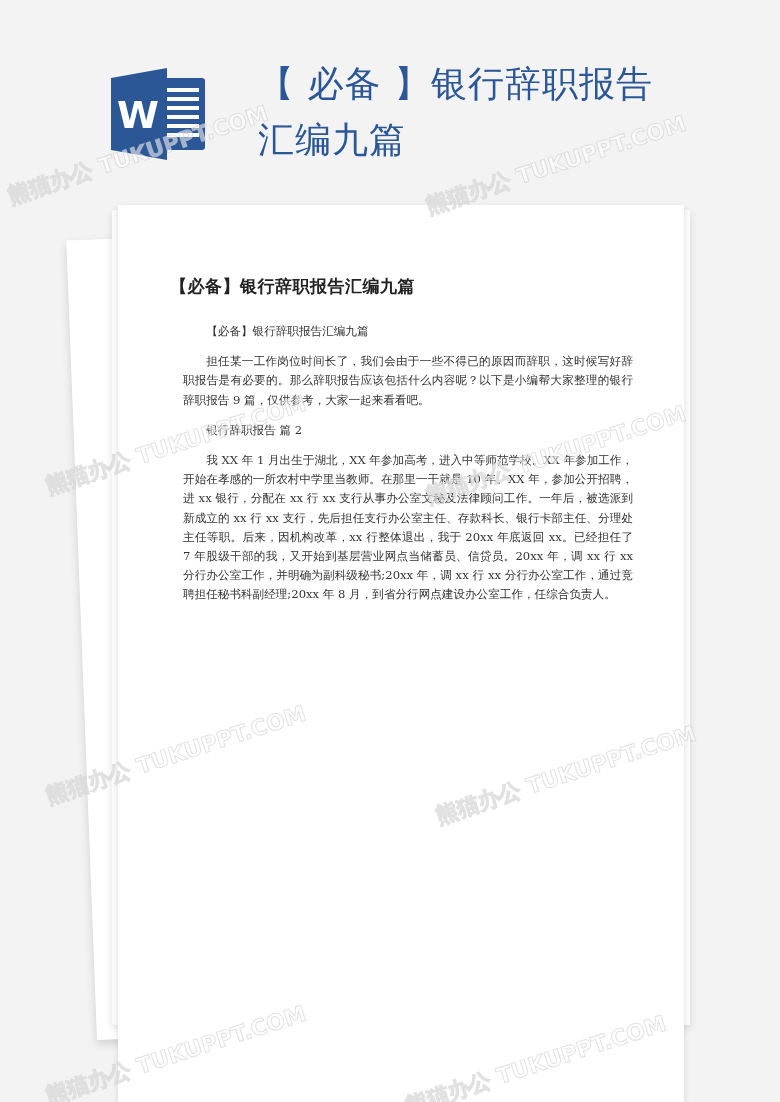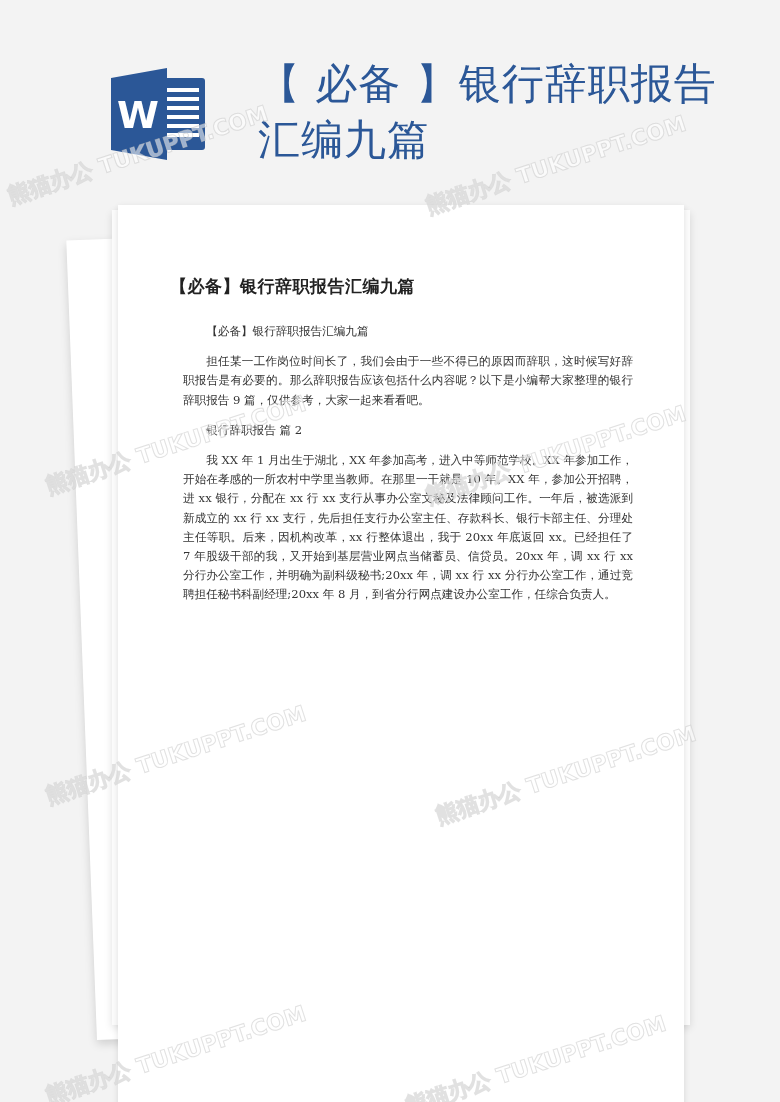--- a/index.html
+++ b/index.html
@@ -6,21 +6,21 @@
   body {
     width: 780px; height: 1102px; overflow: hidden; position: relative;
     background: #f3f3f3;
     font-family: "DejaVu Serif", "Liberation Serif", serif;
   }
   .header { position: absolute; left: 0; top: 0; width: 780px; height: 200px; }
   .word-icon { position: absolute; left: 107px; top: 66px; width: 102px; height: 96px; }
   .banner-title {
     position: absolute; left: 258px; top: 56px; width: 470px;
     font-family: "DejaVu Sans", "Liberation Sans", sans-serif;
-    font-size: 42px; line-height: 56px; color: #2b5797; letter-spacing: 1px;
+    font-size: 36px; line-height: 56px; color: #2b5797; letter-spacing: 1px;
   }
   .watermark {
     position: absolute; font-family: "DejaVu Sans", sans-serif; font-weight: bold;
     font-size: 22px; color: rgba(255,255,255,0.55);
     -webkit-text-stroke: 1px rgba(200,200,200,0.55);
     transform: rotate(-18deg); white-space: nowrap; pointer-events: none; z-index: 5;
   }
   .page-back2 {
     position: absolute; left: 97px; top: 240px; width: 540px; height: 800px;
     background: #fff; transform: rotate(-2.2deg); transform-origin: left bottom;

